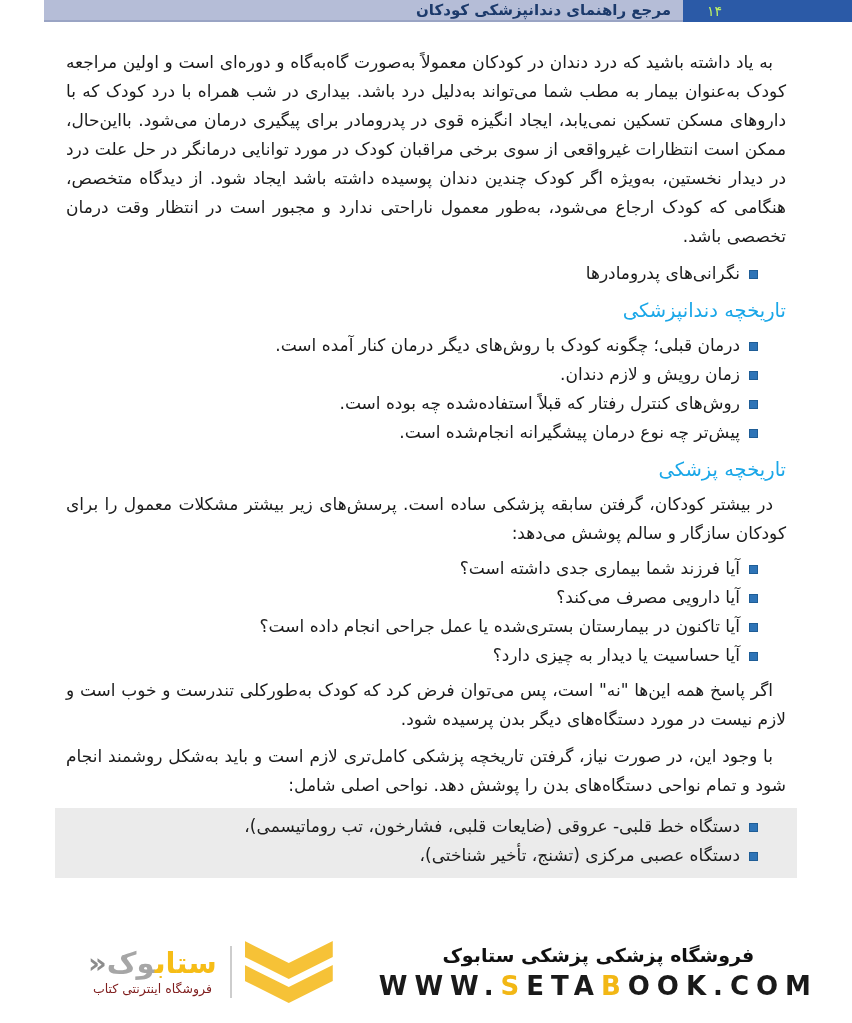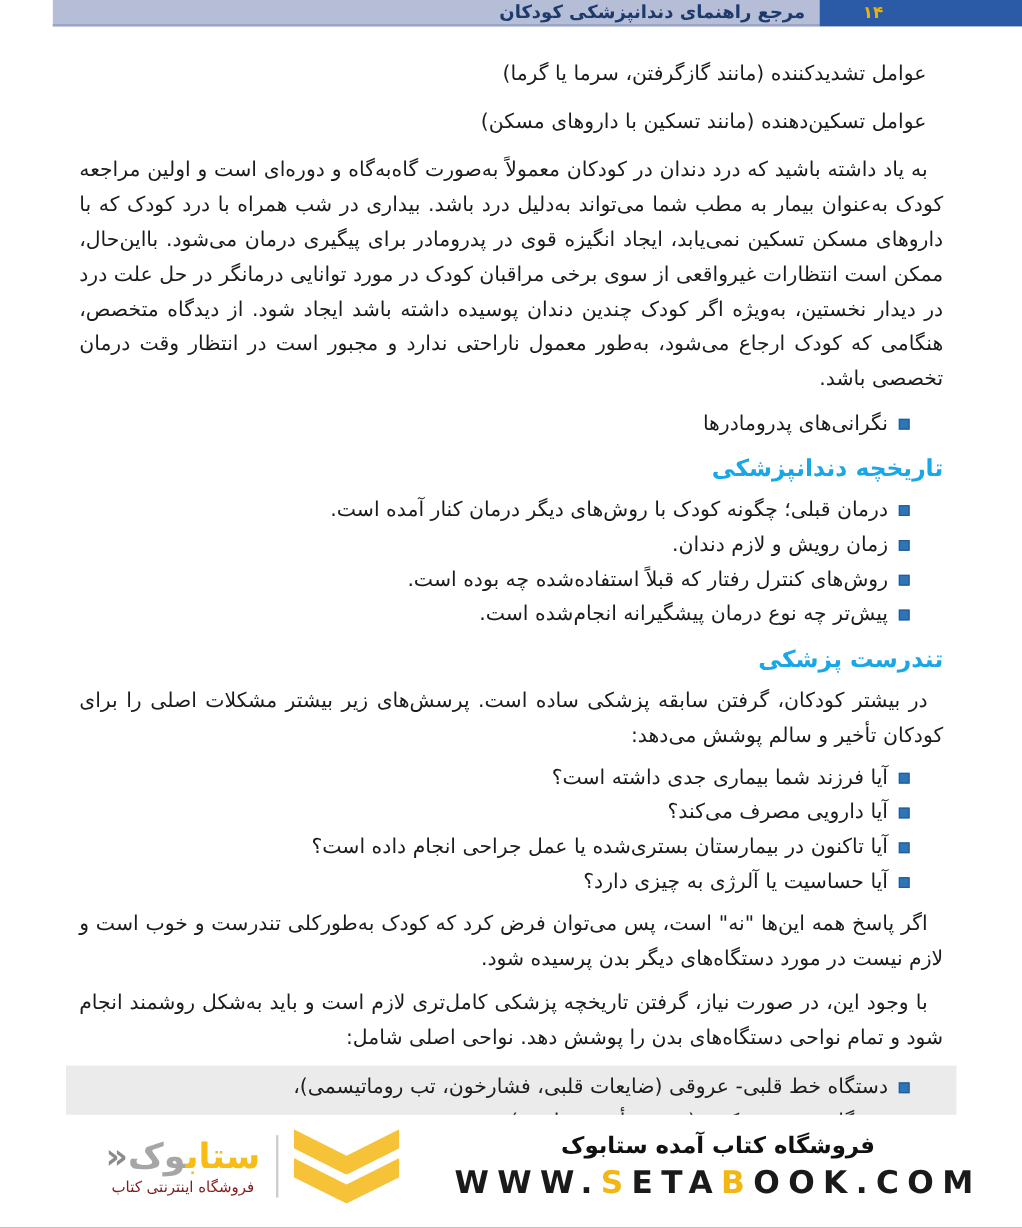--- a/index.html
+++ b/index.html
@@ -19,33 +19,33 @@
   }
   .header-title {
     color:var(--header-title-text,#1c3a6b);
     font-size:15px; font-weight:bold; margin-left:12px; margin-right:12px;
     direction:rtl; white-space:nowrap;
   }
   .page-number-box {
     width:169px; background:var(--page-number-box,#2b5aa7);
     display:flex; align-items:center;
   }
-  .page-number { color:#eab308; font-size:14px; font-weight:bold; padding-left:36px; }
+  .page-number { color:#bef264; font-size:14px; font-weight:normal; padding-left:24px; }
 
   
   .content {
     direction:rtl; padding:26px 66px 0 66px;
     font-size:17px; line-height:29px; text-align:right;
   }
   .intro-line { padding-right:14px; margin-bottom:11px; }
   .para { text-align:justify; text-indent:13px; margin-bottom:8px; }
   .para.space-after { margin-bottom:6px; }
   .heading {
     color:var(--section-heading,#1aa7e8);
-    font-size:19.5px; font-weight:bold; line-height:26px;
+    font-size:19.5px; font-weight:normal; line-height:26px;
     margin:10px 0 7px 0;
   }
   ul.bullets { list-style:none; padding:0 28px 0 0; margin:0 0 6px 0; }
   ul.bullets li { line-height:29px; }
   .sq {
     display:inline-block; width:9px; height:9px;
     background:var(--bullet-square,#2e74b7); border:1px solid #1f5d96;
     margin-left:9px;
   }
   .gray-band {
@@ -87,26 +87,20 @@
     <div class="header-bar">
       <span class="header-title">مرجع راهنمای دندانپزشکی کودکان</span>
     </div>
     <div class="page-number-box">
       <span class="page-number">۱۴</span>
     </div>
   </header>
 
   <main class="content">
 
-    <div>
-
-        <p class="intro-line"><span>عوامل تشدیدکننده (مانند گازگرفتن، سرما یا گرما)</span></p>
-
-        <p class="intro-line"><span>عوامل تسکین‌دهنده (مانند تسکین با داروهای مسکن)</span></p>
-      </div>
 
     <p class="para">به یاد داشته باشید که درد دندان در کودکان معمولاً به‌صورت گاه‌به‌گاه و دوره‌ای است و اولین مراجعه کودک به‌عنوان بیمار به مطب شما می‌تواند به‌دلیل درد باشد. بیداری در شب همراه با درد کودک که با داروهای مسکن تسکین نمی‌یابد، ایجاد انگیزه قوی در پدرومادر برای پیگیری درمان می‌شود. بااین‌حال، ممکن است انتظارات غیرواقعی از سوی برخی مراقبان کودک در مورد توانایی درمانگر در حل علت درد در دیدار نخستین، به‌ویژه اگر کودک چندین دندان پوسیده داشته باشد ایجاد شود. از دیدگاه متخصص، هنگامی که کودک ارجاع می‌شود، به‌طور معمول ناراحتی ندارد و مجبور است در انتظار وقت درمان تخصصی باشد.</p>
 
     <ul class="bullets">
 
         <li class="bullet-item"><span class="sq"></span><span>نگرانی‌های پدرومادرها</span></li>
       </ul>
 
     <h2 class="heading">تاریخچه دندانپزشکی</h2>
 
@@ -114,33 +108,33 @@
 
         <li class="bullet-item"><span class="sq"></span><span>درمان قبلی؛ چگونه کودک با روش‌های دیگر درمان کنار آمده است.</span></li>
 
         <li class="bullet-item"><span class="sq"></span><span>زمان رویش و لازم دندان.</span></li>
 
         <li class="bullet-item"><span class="sq"></span><span>روش‌های کنترل رفتار که قبلاً استفاده‌شده چه بوده است.</span></li>
 
         <li class="bullet-item"><span class="sq"></span><span>پیش‌تر چه نوع درمان پیشگیرانه انجام‌شده است.</span></li>
       </ul>
 
-    <h2 class="heading">تندرست پزشکی</h2>
+    <h2 class="heading">تاریخچه پزشکی</h2>
 
-    <p class="para space-after">در بیشتر کودکان، گرفتن سابقه پزشکی ساده است. پرسش‌های زیر بیشتر مشکلات اصلی را برای کودکان تأخیر و سالم پوشش می‌دهد:</p>
+    <p class="para space-after">در بیشتر کودکان، گرفتن سابقه پزشکی ساده است. پرسش‌های زیر بیشتر مشکلات معمول را برای کودکان سازگار و سالم پوشش می‌دهد:</p>
 
     <ul class="bullets">
 
         <li class="bullet-item"><span class="sq"></span><span>آیا فرزند شما بیماری جدی داشته است؟</span></li>
 
         <li class="bullet-item"><span class="sq"></span><span>آیا دارویی مصرف می‌کند؟</span></li>
 
         <li class="bullet-item"><span class="sq"></span><span>آیا تاکنون در بیمارستان بستری‌شده یا عمل جراحی انجام داده است؟</span></li>
 
-        <li class="bullet-item"><span class="sq"></span><span>آیا حساسیت یا آلرژی به چیزی دارد؟</span></li>
+        <li class="bullet-item"><span class="sq"></span><span>آیا حساسیت یا دیدار به چیزی دارد؟</span></li>
       </ul>
 
     <p class="para">اگر پاسخ همه این‌ها "نه" است، پس می‌توان فرض کرد که کودک به‌طورکلی تندرست و خوب است و لازم نیست در مورد دستگاه‌های دیگر بدن پرسیده شود.</p>
 
     <p class="para">با وجود این، در صورت نیاز، گرفتن تاریخچه پزشکی کامل‌تری لازم است و باید به‌شکل روشمند انجام شود و تمام نواحی دستگاه‌های بدن را پوشش دهد. نواحی اصلی شامل:</p>
 
     <div class="gray-band">
       <ul class="bullets">
 
           <li class="bullet-item"><span class="sq"></span><span>دستگاه خط قلبی- عروقی (ضایعات قلبی، فشارخون، تب روماتیسمی)،</span></li>
@@ -161,21 +155,21 @@
         <div class="tagline">فروشگاه اینترنتی کتاب</div>
       </div>
       <div class="logo-divider"></div>
       <div class="emblem">
         <div class="chev c1"></div>
         <div class="chev c2"></div>
       </div>
     </div>
 
     <div class="site-block">
-      <div class="store-title">فروشگاه کتاب آمده ستابوک</div>
+      <div class="store-title">فروشگاه پزشکی پزشکی ستابوک</div>
       <div class="website">
         
       <span class="url-seg" style="color: rgb(26, 26, 26);">WWW.</span><span class="url-seg" style="color: rgb(242, 183, 21);">S</span><span class="url-seg" style="color: rgb(26, 26, 26);">ETA</span><span class="url-seg" style="color: rgb(242, 183, 21);">B</span><span class="url-seg" style="color: rgb(26, 26, 26);">OOK.COM</span></div>
     </div>
 
   </footer>
 
 </div>
 
 </body></html>

